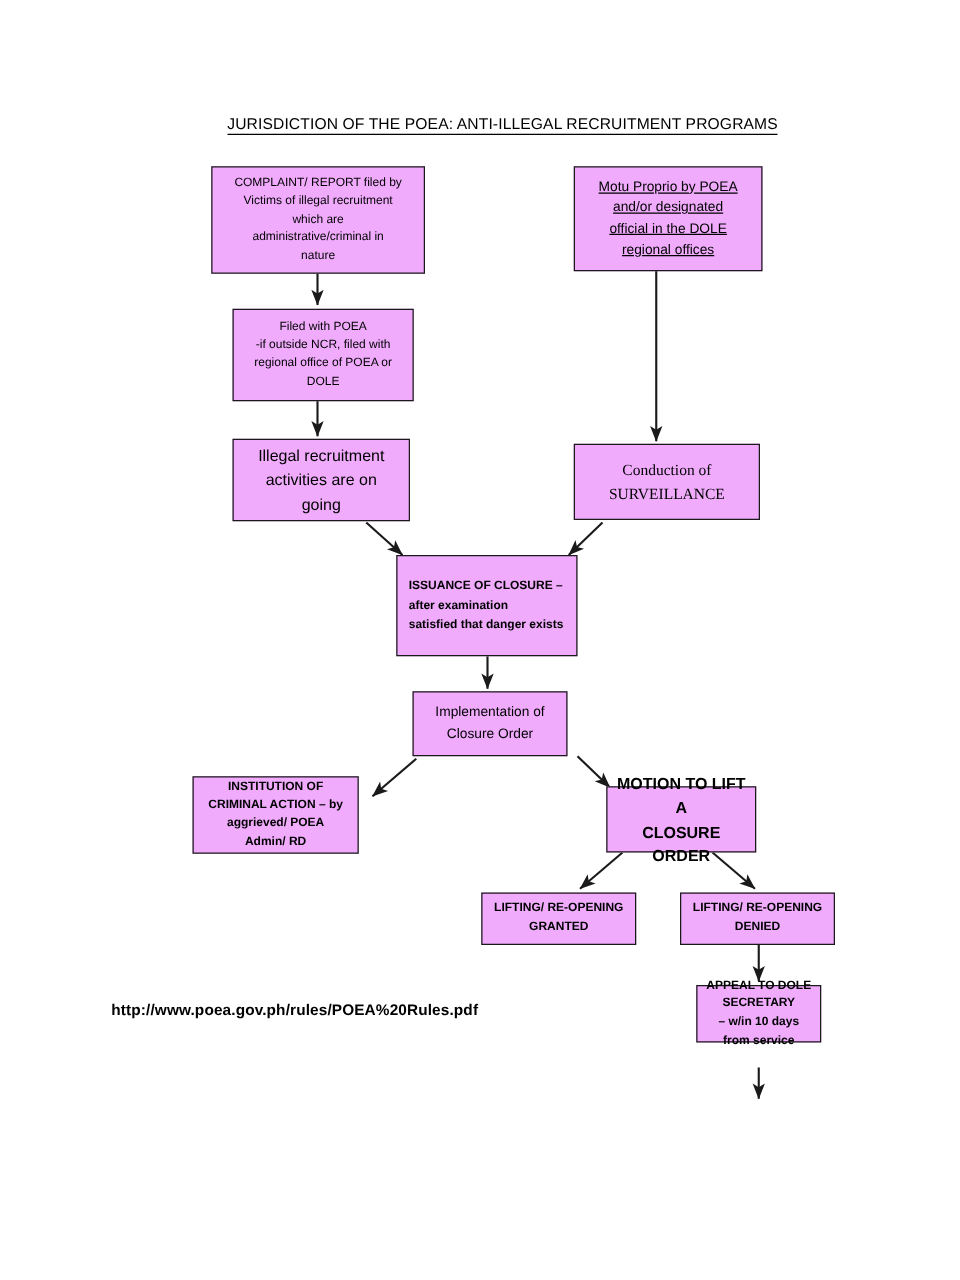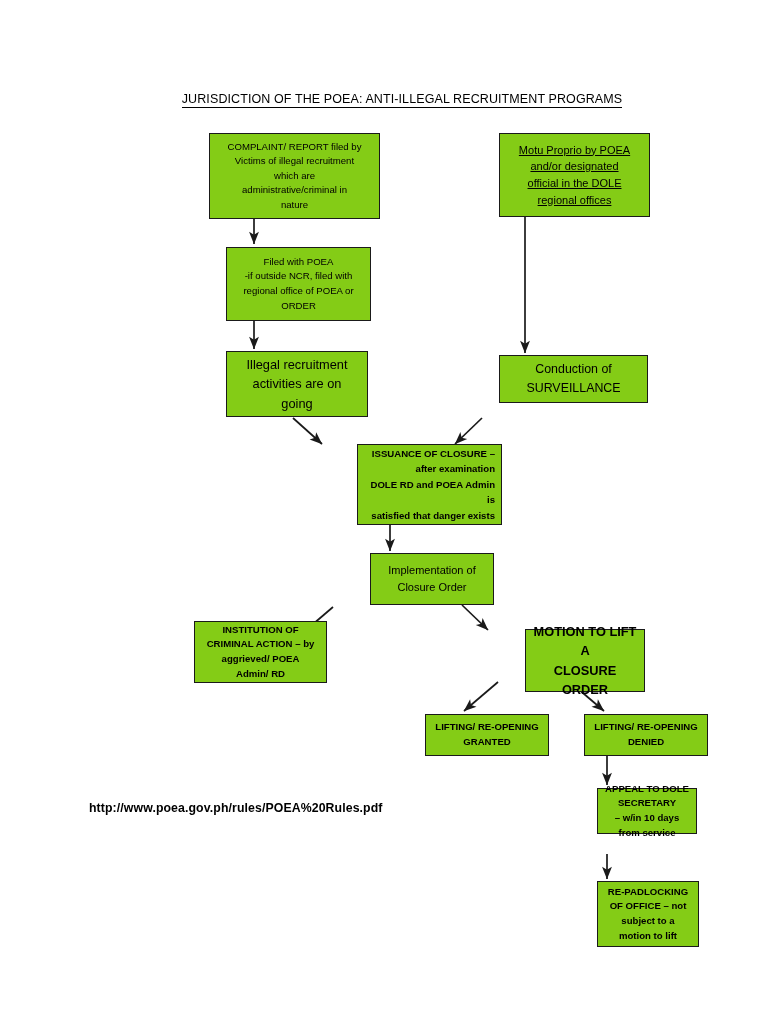--- a/index.html
+++ b/index.html
@@ -36,39 +36,38 @@
     margin-left: 18px;
   }
   .title span {
     border-bottom: 1.4px solid #000;
     padding-bottom: 1px;
   }
   .node {
     position: absolute;
     box-sizing: border-box;
     border: 1.3px solid #1a1a1a;
-    background: #84cc16;
+    background: #f0abfc;
     display: flex;
     flex-direction: column;
     justify-content: center;
     padding: 3px 6px;
     text-align: center;
     line-height: 1.52;
-    margin-left: 40px;
   }
   .node .ln {
     display: block;
   }
   .f10 { font-size: 9.6px; }
   .f11 { font-size: 11px; }
   .f12 { font-size: 12.4px; }
   .f125 { font-size: 12.8px; }
   .bold { font-weight: bold; }
   .leftal {
-    text-align: right;
+    text-align: left;
     padding-left: 9px;
     line-height: 1.62;
   }
   .url {
     position: absolute;
     left: 89px;
     top: 801px;
     font-size: 12.3px;
     font-weight: bold;
     letter-spacing: 0.1px;
@@ -128,54 +127,53 @@
     <span class="ln">Motu Proprio by POEA</span>
     <span class="ln">and/or designated</span>
     <span class="ln">official in the DOLE</span>
     <span class="ln">regional offices</span>
   </div>
 
   <div class="node f10" style="left:186px; top:247px; width:145px; height:74px;">
     <span class="ln">Filed with POEA</span>
     <span class="ln">-if outside NCR, filed with</span>
     <span class="ln">regional office of POEA or</span>
-    <span class="ln">ORDER</span>
+    <span class="ln">DOLE</span>
   </div>
 
   <div class="node f125" style="left:186px; top:351px; width:142px; height:66px;">
     <span class="ln">Illegal recruitment</span>
     <span class="ln">activities are on</span>
     <span class="ln">going</span>
   </div>
 
-  <div class="node f12" style="left:459px; top:355px; width:149px; height:48px;">
+  <div class="node f12" style="left:459px; top:355px; width:149px; height:61px;font-family:Liberation Serif, serif;">
     <span class="ln">Conduction of</span>
     <span class="ln">SURVEILLANCE</span>
   </div>
 
   <div class="node f10 bold leftal" style="left:317px; top:444px; width:145px; height:81px;">
     <span class="ln">ISSUANCE OF CLOSURE  –</span>
     <span class="ln">after examination</span>
-    <span class="ln">DOLE RD and POEA Admin is</span>
     <span class="ln">satisfied that danger exists</span>
   </div>
 
   <div class="node f11" style="left:330px; top:553px; width:124px; height:52px;">
     <span class="ln">Implementation of</span>
     <span class="ln">Closure Order</span>
   </div>
 
   <div class="node f10 bold" style="left:154px; top:621px; width:133px; height:62px;">
     <span class="ln">INSTITUTION OF</span>
     <span class="ln">CRIMINAL ACTION – by</span>
     <span class="ln">aggrieved/ POEA</span>
     <span class="ln">Admin/ RD</span>
   </div>
 
-  <div class="node f125 bold" style="left:485px; top:629px; width:120px; height:63px;">
+  <div class="node f125 bold" style="left:485px; top:629px; width:120px; height:53px;">
     <span class="ln">MOTION TO LIFT A</span>
     <span class="ln">CLOSURE ORDER</span>
   </div>
 
   <div class="node f10 bold" style="left:385px; top:714px; width:124px; height:42px;">
     <span class="ln">LIFTING/ RE-OPENING</span>
     <span class="ln">GRANTED</span>
   </div>
 
   <div class="node f10 bold" style="left:544px; top:714px; width:124px; height:42px;">
@@ -183,22 +181,16 @@
     <span class="ln">DENIED</span>
   </div>
 
   <div class="node f10 bold" style="left:557px; top:788px; width:100px; height:46px;">
     <span class="ln">APPEAL TO DOLE</span>
     <span class="ln">SECRETARY</span>
     <span class="ln">– w/in 10 days</span>
     <span class="ln">from service</span>
   </div>
 
-  <div class="node f10 bold" style="left:557px; top:881px; width:102px; height:66px;">
-    <span class="ln">RE-PADLOCKING</span>
-    <span class="ln">OF OFFICE – not</span>
-    <span class="ln">subject to a</span>
-    <span class="ln">motion to lift</span>
-  </div>
 
   <div class="url">http://www.poea.gov.ph/rules/POEA%20Rules.pdf</div>
 
 </div>
 
 </body></html>

